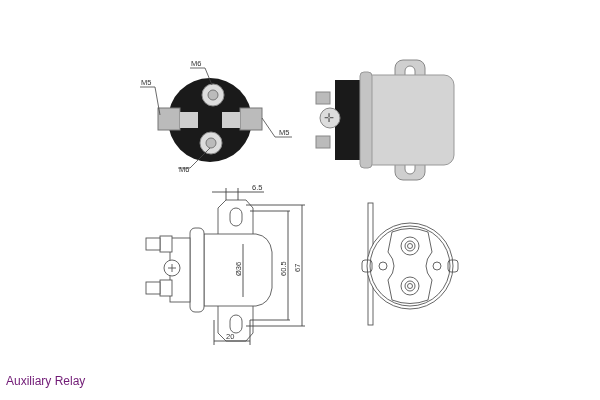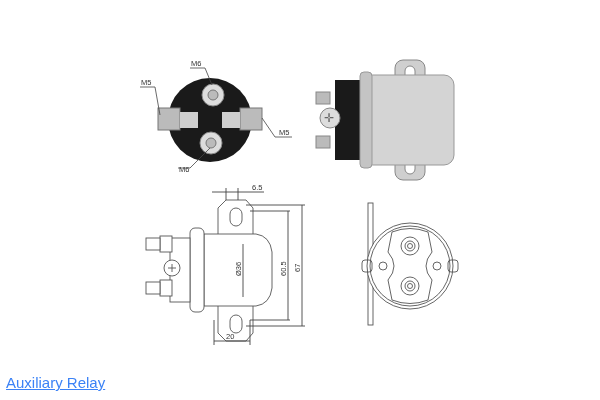--- a/index.html
+++ b/index.html
@@ -1,18 +1,18 @@
 <!DOCTYPE html>
 <html><head>
 <meta charset="utf-8">
 <style>
   html, body { margin:0; padding:0; background:#ffffff; }
   body { width:600px; height:400px; position:relative; overflow:hidden; font-family:"Liberation Sans", sans-serif; }
   svg { position:absolute; left:0; top:0; }
-  .caption { position:absolute; left:6px; top:374px; font-size:15px; color:#3b82f6; font-family:"Liberation Sans", sans-serif;text-decoration:underline; }
+  .caption { position:absolute; left:6px; top:374px; font-size:12px; color:#701a75; font-family:"Liberation Sans", sans-serif; }
   .lbl { font-family:"Liberation Sans", sans-serif; font-size:7.5px; fill:#333; }
 </style>
 </head>
 <body>
 
 <svg width="600" height="400" viewBox="0 0 600 400">
 
   <g>
     <circle cx="210" cy="120" r="42" fill="#1a1a1a"></circle>
     <rect x="158" y="108" width="22" height="22" fill="#bbb" stroke="#777" stroke-width="1"></rect>

